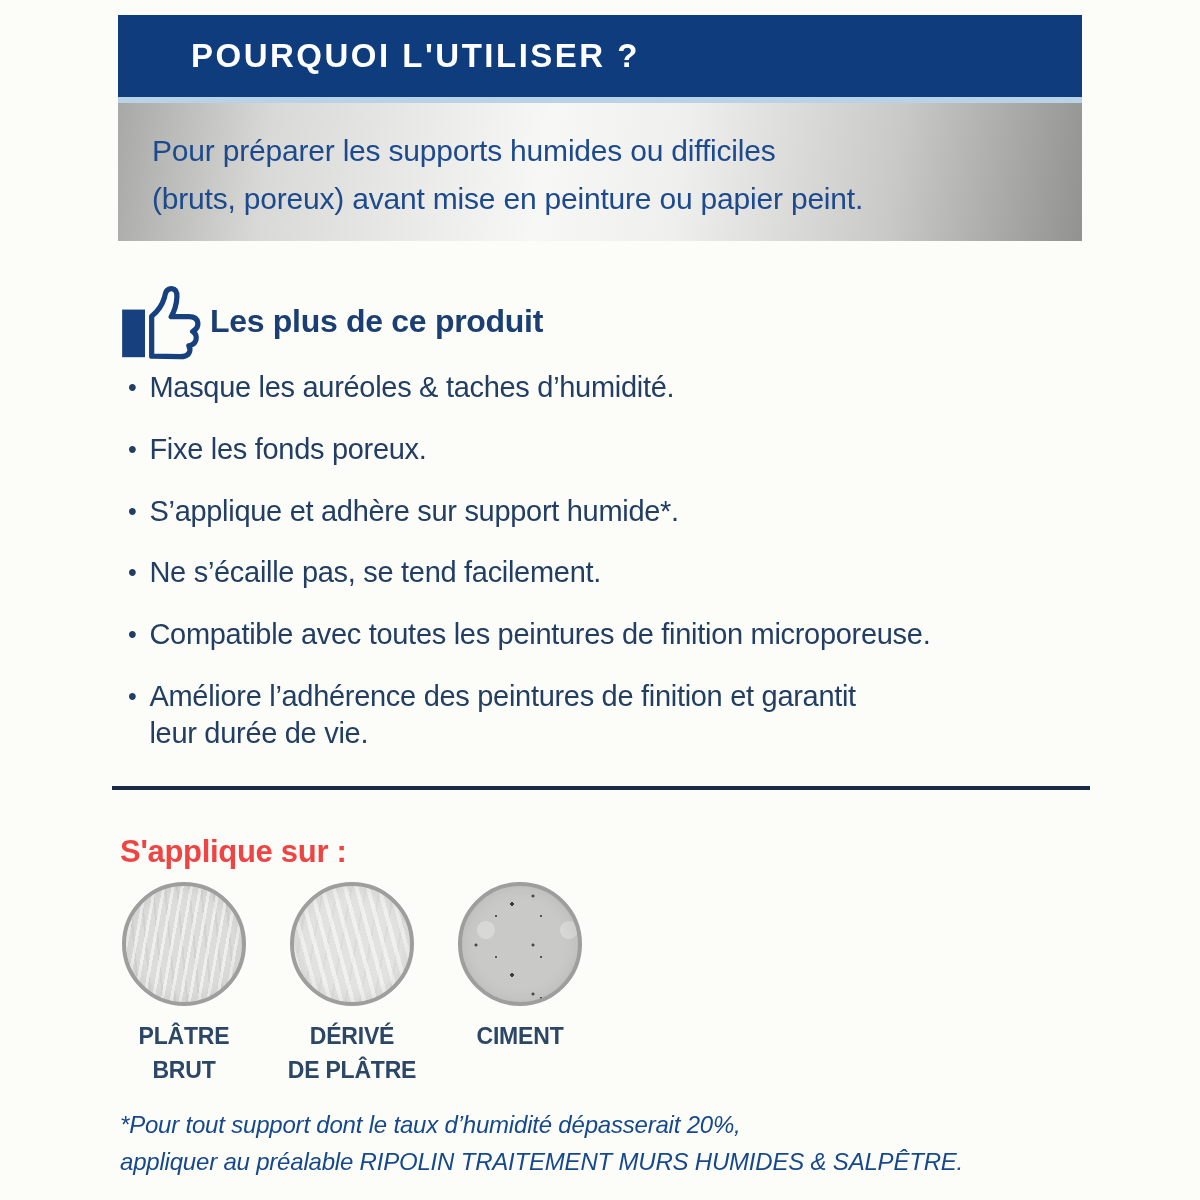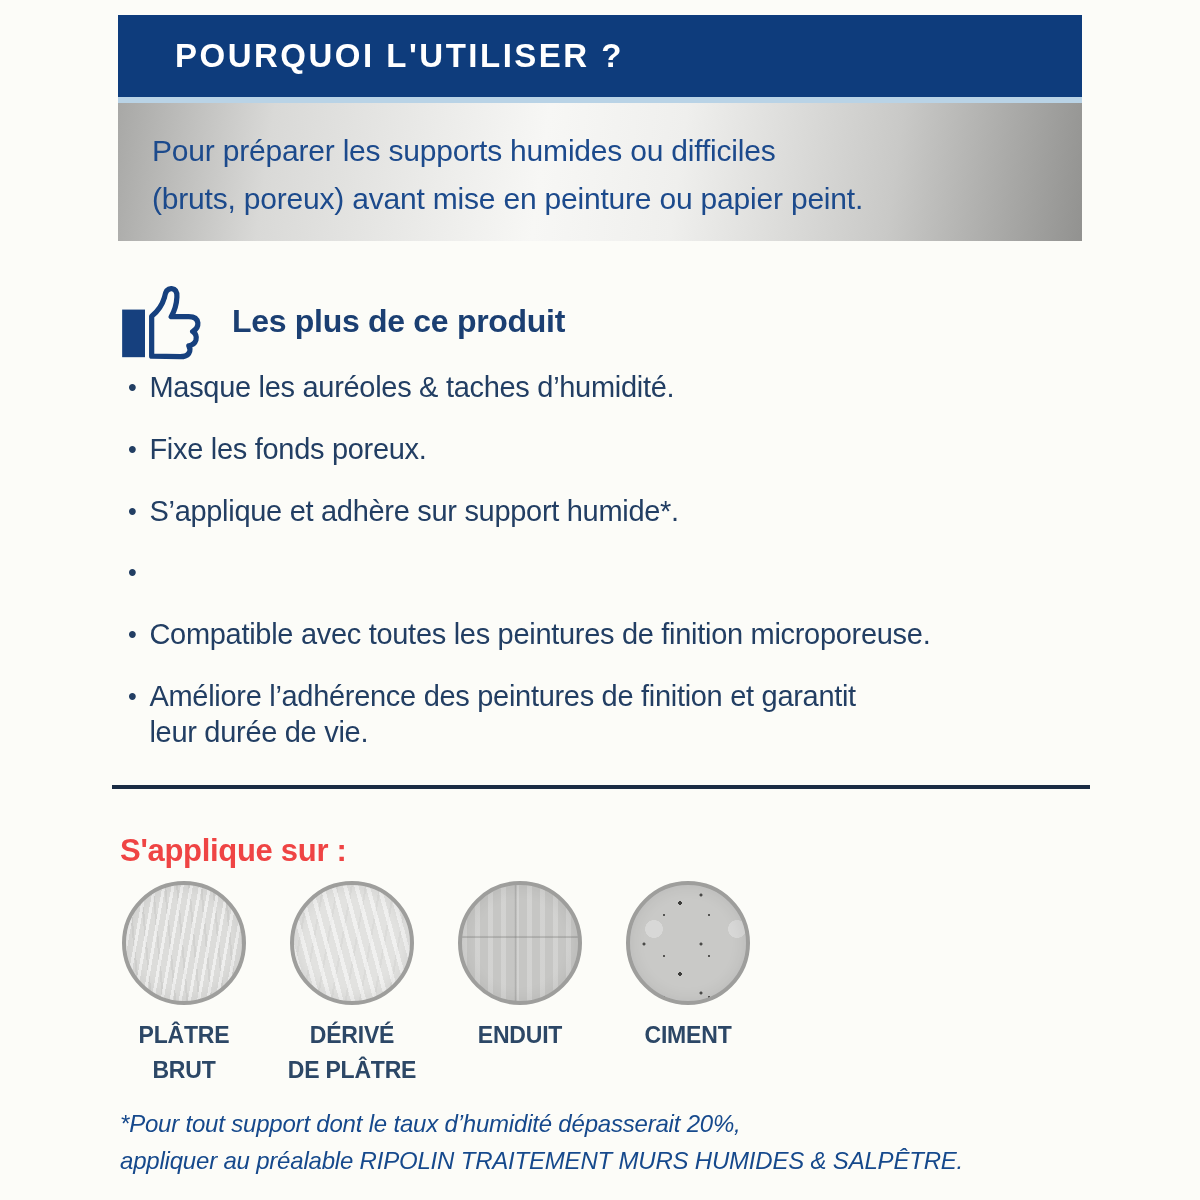--- a/index.html
+++ b/index.html
@@ -8,38 +8,38 @@
     background:#fcfcf8;
     font-family:"Liberation Sans", sans-serif;
   }
 
   
   .header-bar {
     margin:15px 118px 0 118px; height:82px;
     background:#0e3c7c; display:flex; align-items:center;
   }
   .header-title {
-    margin:0; padding-left:57px; color:#ffffff;
+    margin:16px; padding-left:57px; color:#ffffff;
     font-size:33px; font-weight:bold; letter-spacing:2.5px;
   }
   .header-desc {
     margin:0 118px; height:114px;
     border-top:6px solid #b9d3e6;
     background:linear-gradient(98deg,#a8a8a6 0%,#d9d9d7 16%,#f7f7f5 44%,#efefed 58%,#c9c9c7 80%,#929290 100%);
     padding:24px 20px 0 34px;
   }
   .header-desc p {
     margin:0; color:#1c4a8c; font-size:30px; line-height:1.6;
     white-space:pre-line; letter-spacing:-0.2px;
   }
 
   
   .benefits-head {
     margin:38px 0 0 122px; height:84px;
-    display:flex; align-items:center; gap:24px;
+    display:flex; align-items:center; gap:2px;
   }
   .thumb-icon svg { width:86px; height:80px; display:block; }
   .benefits-heading {
     margin:0; color:#1b3f72; font-size:32px; font-weight:bold; letter-spacing:-0.3px;
   }
   .benefits-list { list-style:none; margin:6px 0 0 128px; padding:0; }
   .benefit {
     display:flex; gap:13px; margin-bottom:25px;
     color:#223e63; font-size:29px; line-height:1.27; letter-spacing:-0.3px;
   }
@@ -144,20 +144,21 @@
     <li class="benefit">
       <span class="dot">•</span>
       <span class="benefit-text">Fixe les fonds poreux.</span>
     </li>
     <li class="benefit">
       <span class="dot">•</span>
       <span class="benefit-text">S’applique et adhère sur support humide*.</span>
     </li>
     <li class="benefit">
       <span class="dot">•</span>
+      <span class="benefit-text">Ne s’écaille pas, se tend facilement.</span>
     </li>
     <li class="benefit">
       <span class="dot">•</span>
       <span class="benefit-text">Compatible avec toutes les peintures de finition microporeuse.</span>
     </li>
     <li class="benefit">
       <span class="dot">•</span>
       <span class="benefit-text">Améliore l’adhérence des peintures de finition et garantit
 leur durée de vie.</span>
     </li>
@@ -171,24 +172,20 @@
       <div class="circle tex-platre-brut"></div>
       <div class="surface-label">PLÂTRE
 BRUT</div>
     </div>
     <div class="surface-cell">
       <div class="circle tex-derive-de-platre"></div>
       <div class="surface-label">DÉRIVÉ
 DE PLÂTRE</div>
     </div>
     <div class="surface-cell">
-      <div class="circle tex-enduit"></div>
-      <div class="surface-label">ENDUIT</div>
-    </div>
-    <div class="surface-cell">
       <div class="circle tex-ciment"></div>
       <div class="surface-label">CIMENT</div>
     </div>
   </div>
 
   <p class="footnote">*Pour tout support dont le taux d’humidité dépasserait 20%,
 appliquer au préalable RIPOLIN TRAITEMENT MURS HUMIDES &amp; SALPÊTRE.</p>
 
 </div>
 

